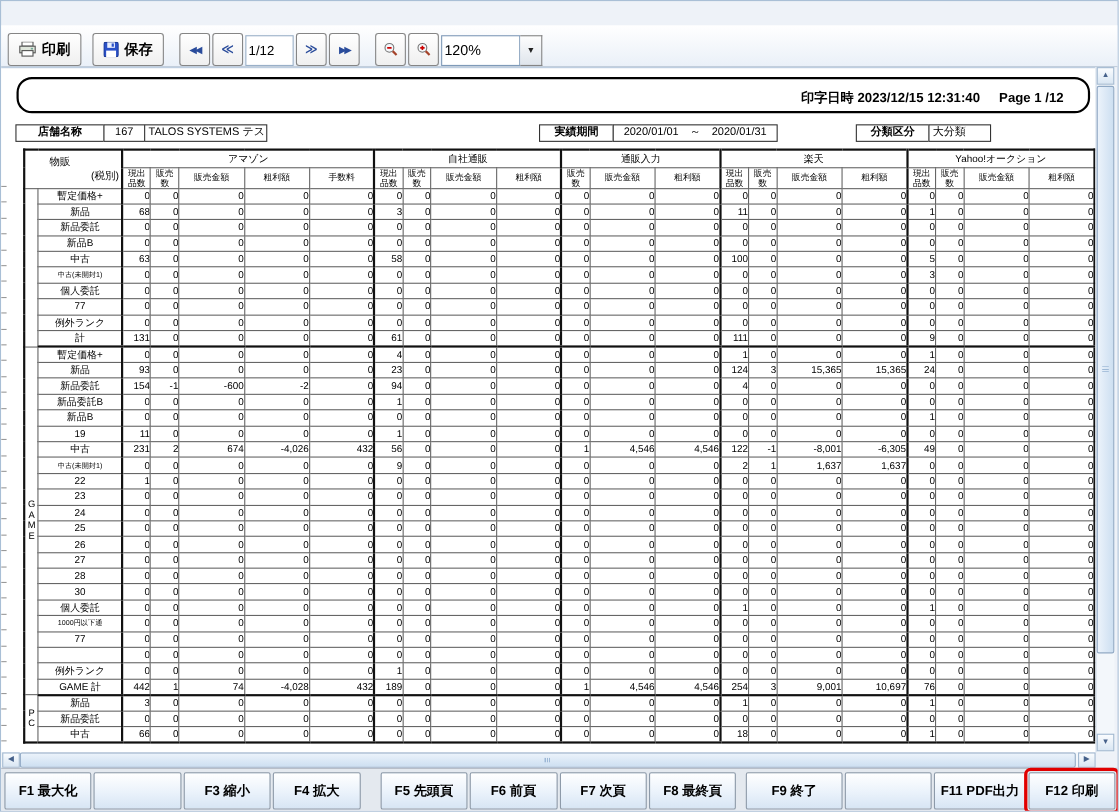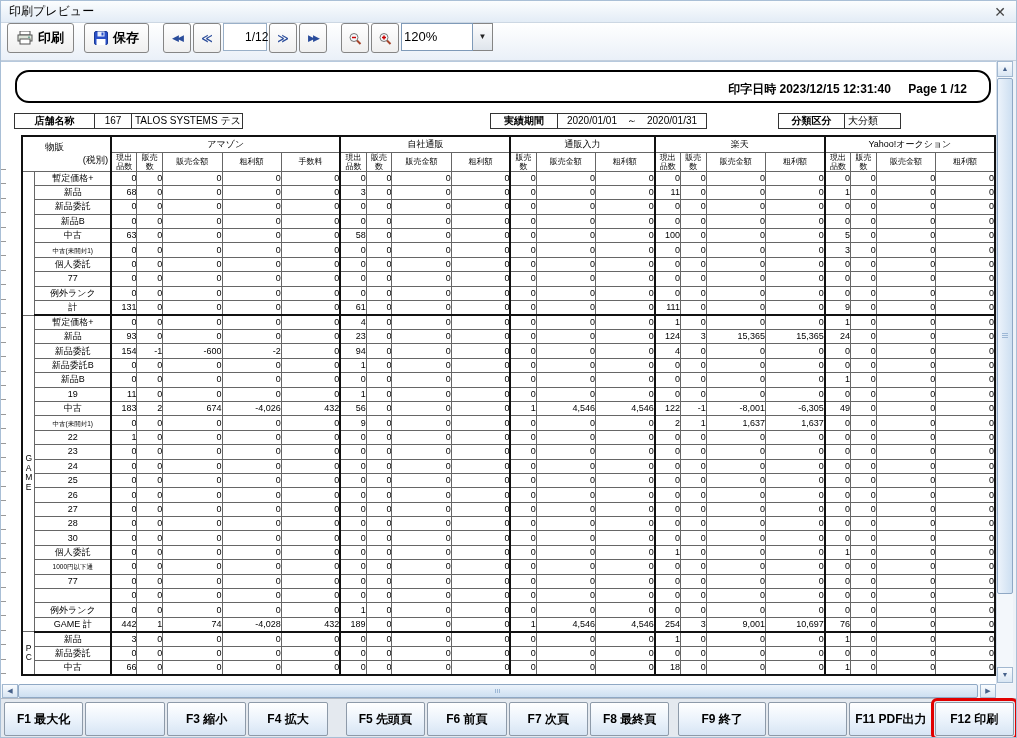--- a/index.html
+++ b/index.html
@@ -8,30 +8,30 @@
     border:1px solid #a9bfd6;overflow:hidden;
     font-family:"Liberation Sans","DejaVu Sans",sans-serif;color:#000;}
   
   .titlebar{position:absolute;left:0;top:0;right:0;height:22px;
     background:linear-gradient(#fbfdfe,#e3ecf6);border-bottom:1px solid #ccd7e3;
     font-size:12px;line-height:21px;padding-left:8px;}
   .closebtn{position:absolute;right:10px;top:1px;font-size:14px;color:#444;line-height:20px;}
   
   .toolbar{position:absolute;left:0;top:22px;right:0;height:38px;
     background:linear-gradient(#ffffff,#eaf0f8);border-bottom:1px solid #c2cedc;
-    display:flex;align-items:flex-start;padding-left:6px;}
+    display:flex;align-items:flex-end;padding-left:6px;}
   .tbtn{height:30px;display:inline-flex;align-items:center;gap:5px;padding:0 9px;
     background:linear-gradient(#ffffff,#efefef);border:1px solid #858585;border-radius:3px;
     font-weight:bold;font-size:13px;font-family:inherit;}
   .nbtn{width:28px;height:30px;background:linear-gradient(#ffffff,#efefef);
     border:1px solid #858585;border-radius:3px;color:#2a4c9b;font-weight:bold;
     font-size:11px;padding:0;line-height:28px;text-align:center;font-family:inherit;}
   .nbtn.dbl{font-size:9px;letter-spacing:-2px;}
   .pagebox{width:44px;height:28px;background:#fff;border:1px solid #9ab0c8;
-    font-size:12px;line-height:26px;padding-left:21px;margin:0 2px;}
+    font-size:12px;line-height:26px;padding-left:2px;margin:0 2px;}
   .combo{display:inline-flex;height:28px;margin-left:2px;}
   .combo-field{width:72px;background:#fff;border:1px solid #7f9ab8;font-size:13px;
     line-height:26px;padding-left:2px;}
   .combo-btn{width:20px;background:linear-gradient(#fdfdfd,#dfe5ec);border:1px solid #858585;
     border-left:none;text-align:center;font-size:8px;line-height:26px;color:#222;}
   .ml10{margin-left:10px}.ml14{margin-left:14px}.ml2{margin-left:2px}
   
   .preview{position:absolute;left:0;top:60px;width:995px;height:623px;background:#fff;
     border-top:1px solid #b7c9dd;overflow:hidden;}
   .rtitle-box{position:absolute;left:14px;top:8px;width:976px;height:33px;
@@ -91,24 +91,20 @@
   .fk:nth-child(9){margin-left:7px;width:88px;}
   .fk:nth-child(11){width:84px;}
   .fk.hl{outline:3px solid #e10000;outline-offset:1px;}
   .icon-svg{display:inline-block;vertical-align:middle;}
 </style>
 </head>
 <body>
 
 <div class="window">
 
-  <div class="titlebar">
-    <span>印刷プレビュー</span>
-    <span class="closebtn">✕</span>
-  </div>
 
   <div class="toolbar">
     <button class="tbtn">
       <svg class="icon-svg" width="16" height="14" viewBox="0 0 16 14">
         <rect x="3" y="0" width="10" height="4" fill="#fff" stroke="#555"></rect>
         <rect x="1" y="4" width="14" height="6" fill="#dfe6dc" stroke="#555"></rect>
         <rect x="3" y="8" width="10" height="5" fill="#fff" stroke="#555"></rect>
         <rect x="11" y="5.5" width="2" height="1.5" fill="#7a9"></rect>
       </svg>
       <span>印刷</span>
@@ -640,21 +636,21 @@
             <td class="num">0</td>
             <td class="num">0</td>
             <td class="num">0</td>
             <td class="num gs">0</td>
             <td class="num">0</td>
             <td class="num">0</td>
             <td class="num">0</td>
           </tr>
           <tr>
             <td class="lbl">中古</td>
-            <td class="num gs">183</td>
+            <td class="num gs">231</td>
             <td class="num">2</td>
             <td class="num">674</td>
             <td class="num">-4,026</td>
             <td class="num">432</td>
             <td class="num gs">56</td>
             <td class="num">0</td>
             <td class="num">0</td>
             <td class="num">0</td>
             <td class="num gs">1</td>
             <td class="num">4,546</td>

